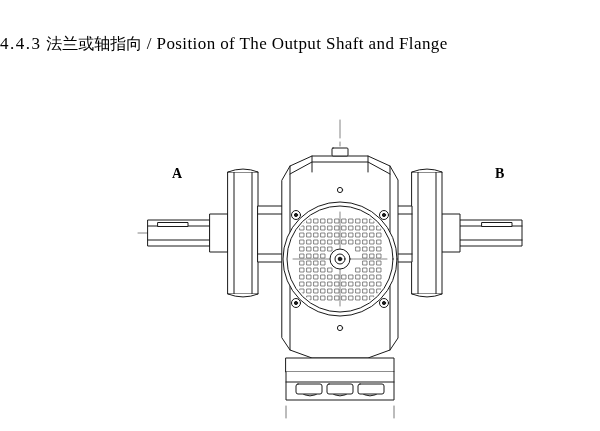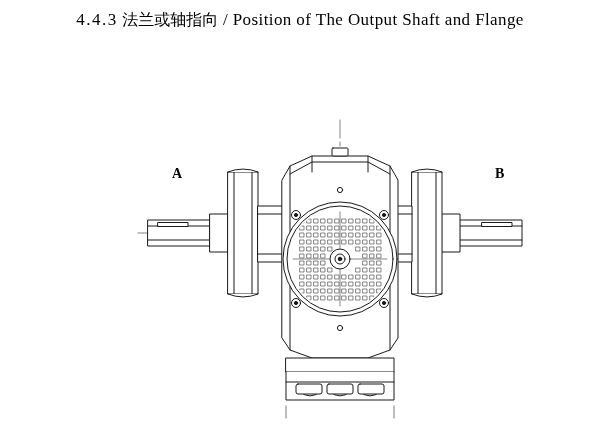--- a/index.html
+++ b/index.html
@@ -16,23 +16,23 @@
     overflow: hidden;
   }
   #page {
     position: relative;
     width: 600px;
     height: 431px;
   }
   #title {
     position: absolute;
     left: 0;
-    top: 10px;
+    top: 34px;
     width: 600px;
-    text-align: center;
+    text-align: left;
     font-size: 17px;
     letter-spacing: 0.4px;
     white-space: nowrap;
     font-family: "Liberation Serif", serif;
   }
   #title .num {
     letter-spacing: 1.5px;
   }
   #title .cn {
     font-family: "DejaVu Sans", sans-serif;

